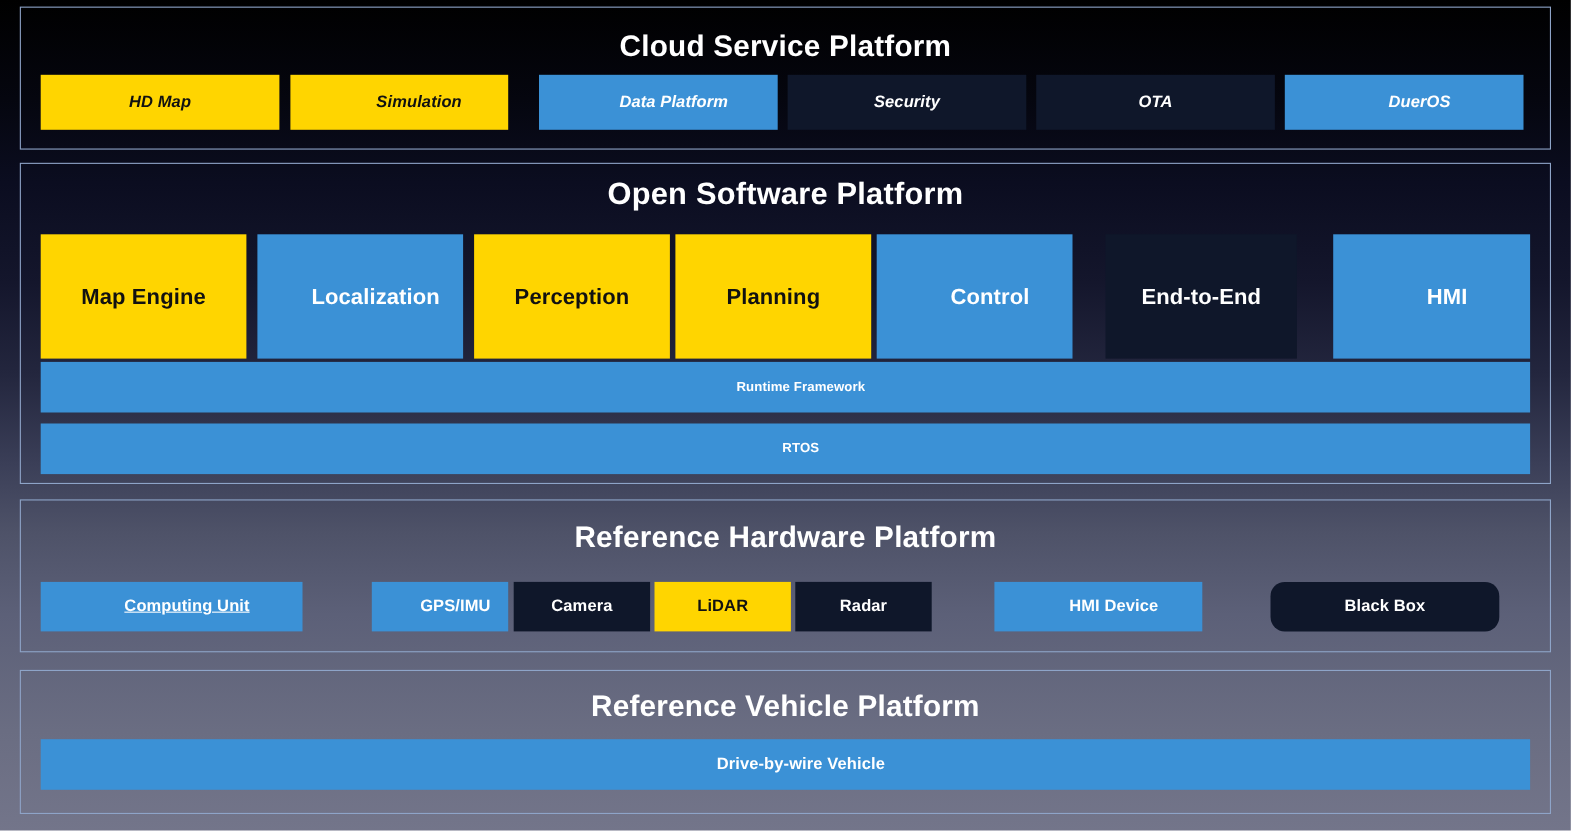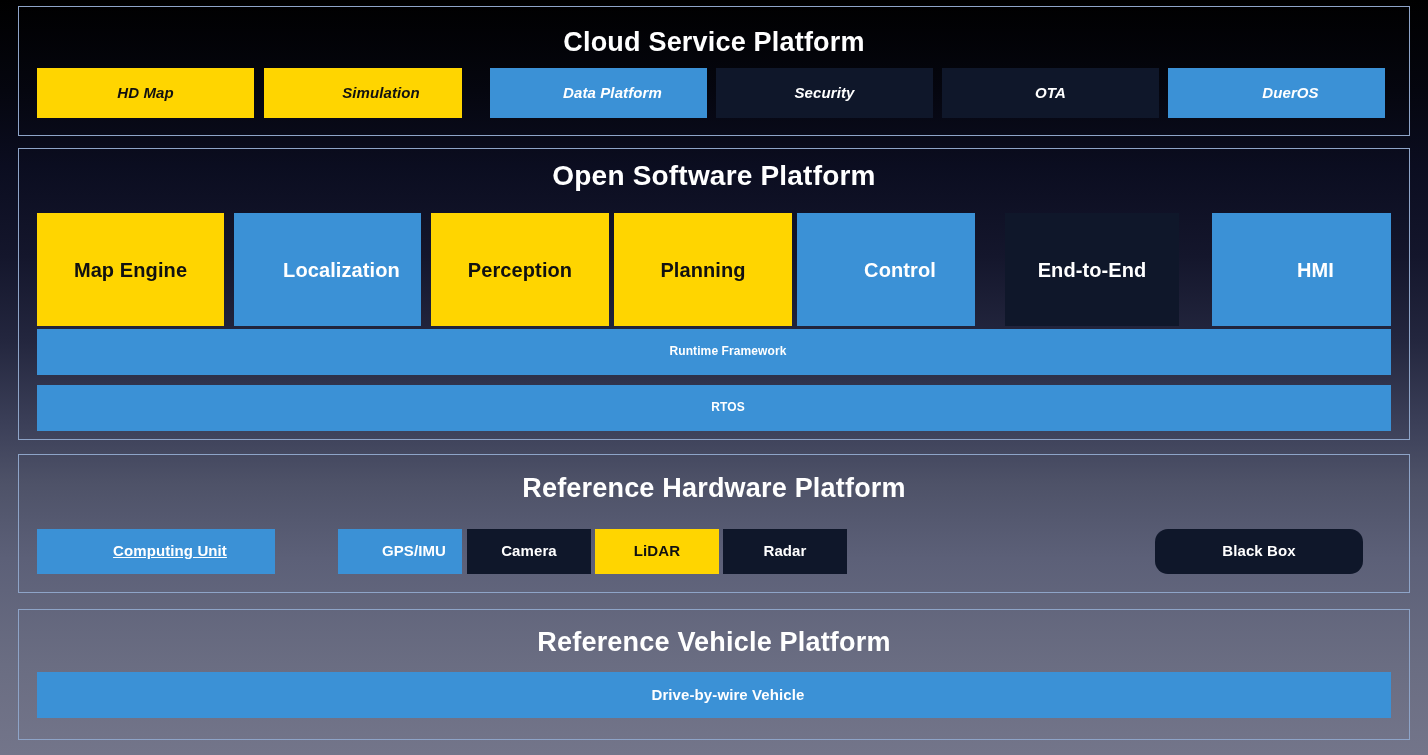--- a/index.html
+++ b/index.html
@@ -120,20 +120,21 @@
   </div>
 
   <div class="panel" id="panel-hardware">
     <div class="panel-title">Reference Hardware Platform</div>
 
     <div class="box blue   hw" style="left:18px;   width:238px;text-decoration:underline;">Computing Unit</div>
     <div class="box blue   hw" style="left:319px;  width:124px;">GPS/IMU</div>
     <div class="box red    hw" style="left:448px;  width:124px;">Camera</div>
     <div class="box yellow hw" style="left:576px;  width:124px;">LiDAR</div>
     <div class="box red    hw" style="left:704px;  width:124px;">Radar</div>
+    <div class="box blue   hw" style="left:885px;  width:189px;">HMI Device</div>
     <div class="box red    hw" style="left:1136px; width:208px;border-radius:13px;">Black Box</div>
   </div>
 
   <div class="panel" id="panel-vehicle">
     <div class="panel-title">Reference Vehicle Platform</div>
 
     <div class="box blue veh">Drive-by-wire Vehicle</div>
   </div>
 
 </div>

